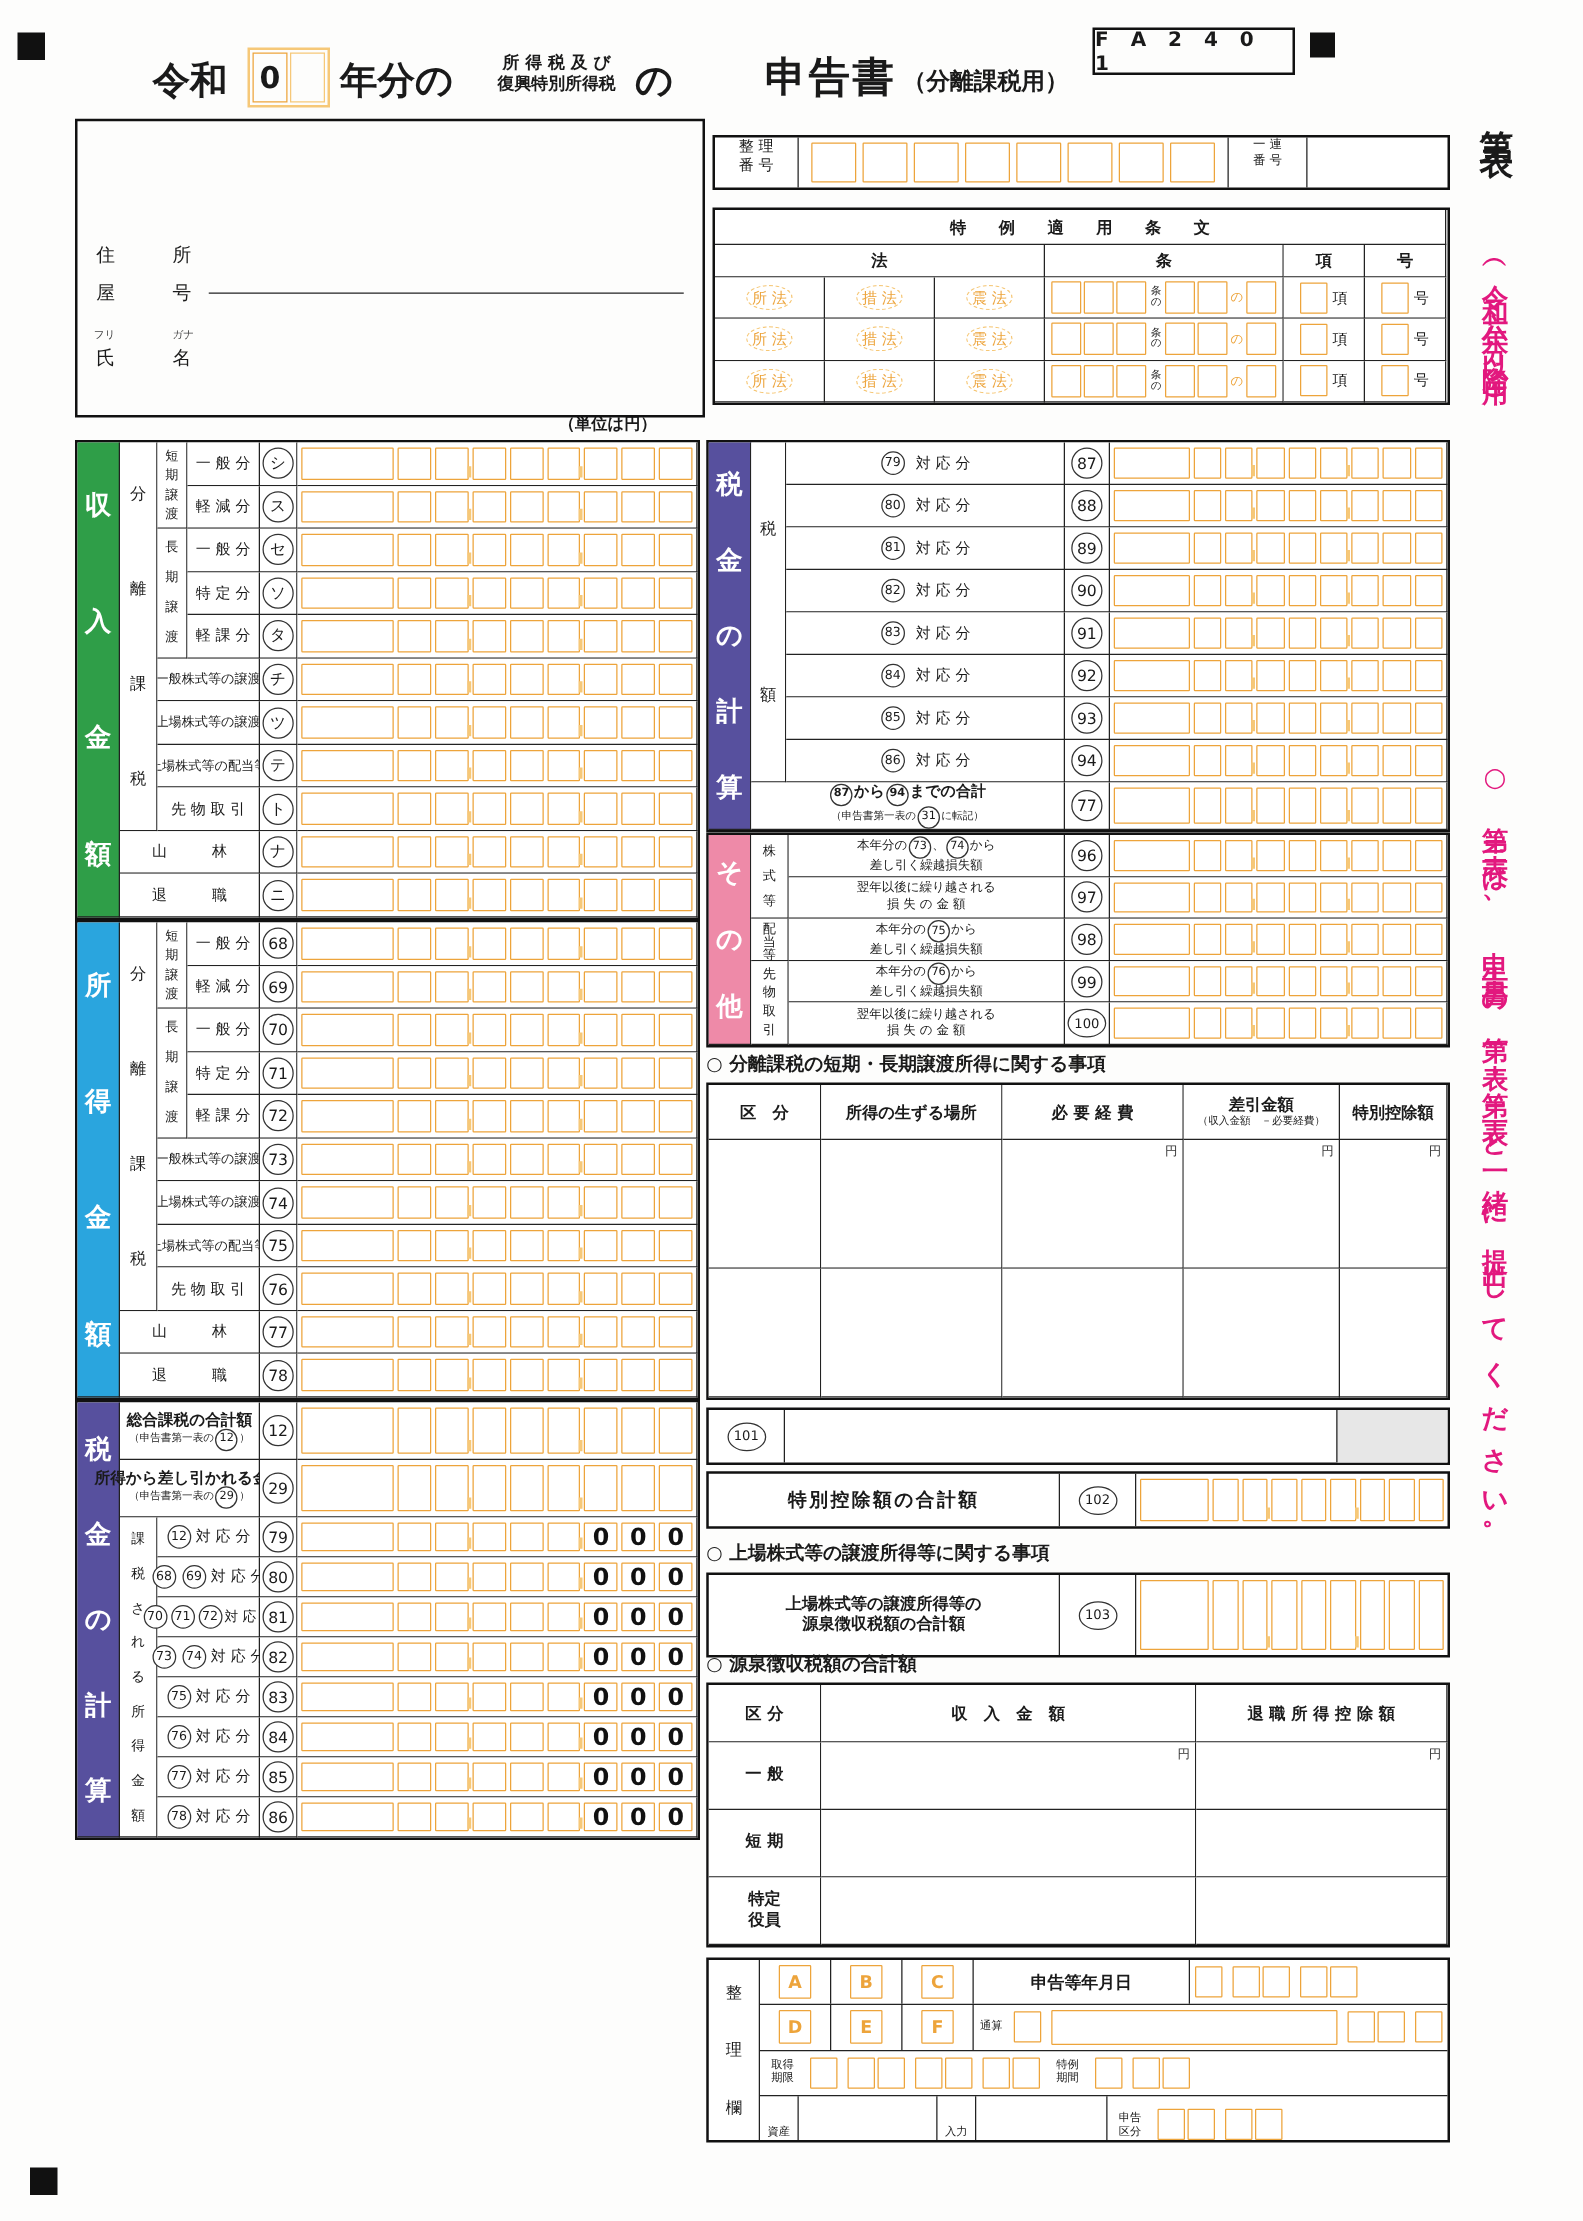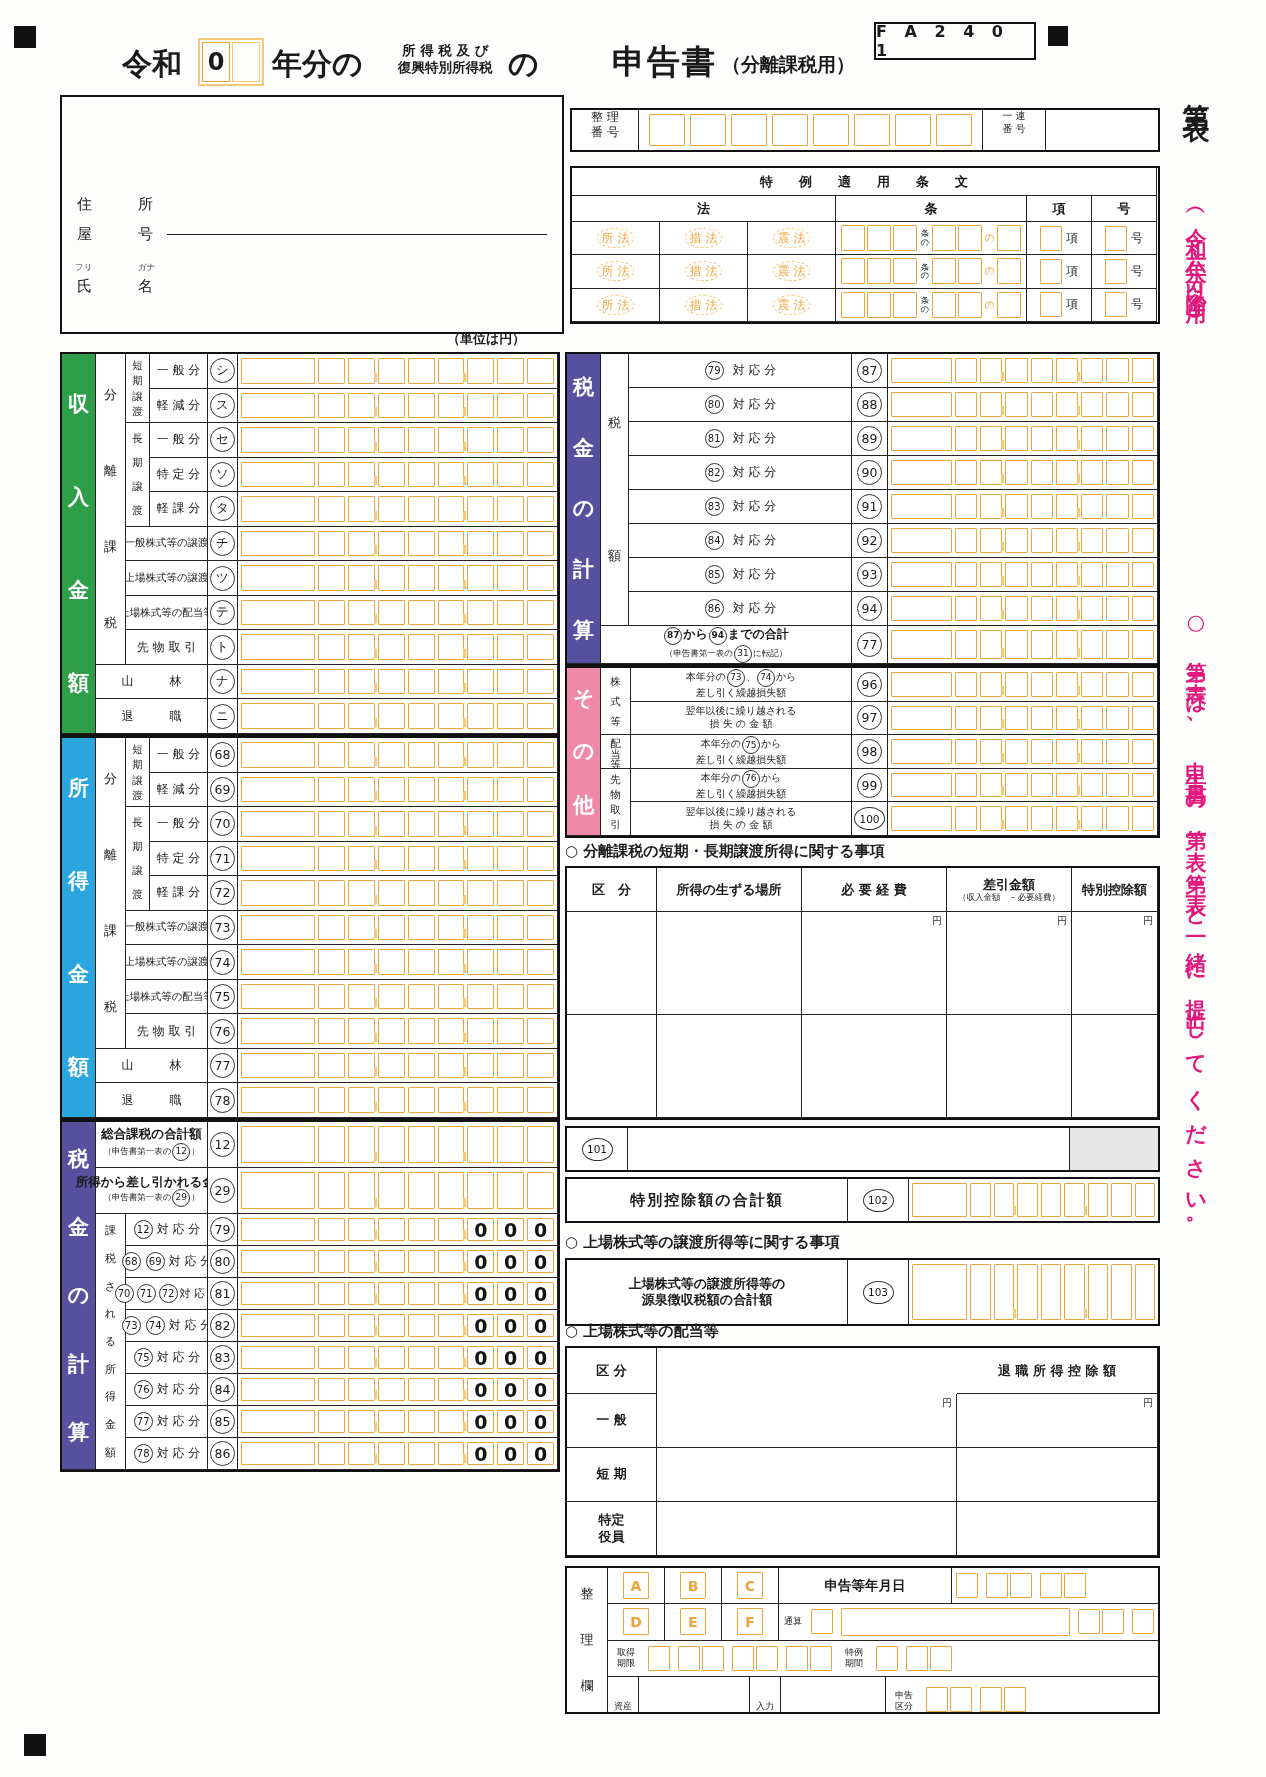--- a/index.html
+++ b/index.html
@@ -621,21 +621,21 @@
   </div>
 <div id="tbl-taxleft" class="tbl" style="left:60px;top:1120px;width:500px;height:352px;grid-template-columns:34px 30px 1fr 30px 320px;grid-template-rows:46px 46px repeat(8,1fr);">
     <div class="c bar purple vcol" style="grid-area: 1 / 1 / span 10 / span 1;">
       <span>税</span>
       <span>金</span>
       <span>の</span>
       <span>計</span>
       <span>算</span>
     </div>
     <div class="c lab2" style="grid-area: 1 / 2 / span 1 / span 2;">
-      <div style="font-size: 12.5px; font-weight: bold; font-family: Liberation Mono, monospace;">総合課税の合計額</div>
+      <div style="font-size: 12.5px; font-weight: bold;">総合課税の合計額</div>
       <div class="sub9">（申告書第一表の<span class="circ sm">12</span>）</div>
     </div>
     <div class="c codec" style="grid-area: 1 / 4 / span 1 / span 1;">
       <span class="circ">12</span>
     </div>
     <div class="c amtc" style="grid-area: 1 / 5 / span 1 / span 1;">
       <div class="strip">
         <div class="abox wide"></div>
         <div class="abox"></div>
         <div class="abox comma"></div>
@@ -1232,23 +1232,24 @@
         <div class="abox"></div>
         <div class="abox"></div>
         <div class="abox comma"></div>
         <div class="abox"></div>
         <div class="abox"></div>
         <div class="abox"></div>
       </div>
     </div>
   </div>
 
-<div class="titleline" style="left:565px;top:1322px;">○ 上場株式等の配当等</div>
+<div class="titleline" style="left:565px;top:1322px;">○ 源泉徴収税額の合計額</div>
 <div id="m3-table" class="tbl" style="left:565px;top:1346px;width:595px;height:212px;grid-template-columns:90px 300px 1fr;grid-template-rows:46px 1fr 1fr 1fr;">
     <div class="c hd" style="grid-area: 1 / 1 / span 1 / span 1;">区 分</div>
+    <div class="c hd" style="grid-area: 1 / 2 / span 1 / span 1;">収　入　金　額</div>
     <div class="c hd" style="grid-area: 1 / 3 / span 1 / span 1;">退 職 所 得 控 除 額</div>
     <div class="c lab2" style="grid-area: 2 / 1 / span 1 / span 1;">
       <div style="font-size: 13px; font-weight: bold;">一 般</div>
     </div>
     <div class="c" style="grid-area: 2 / 2 / span 1 / span 1;">
       <span class="yen">円</span>
     </div>
     <div class="c" style="grid-area: 2 / 3 / span 1 / span 1;">
       <span class="yen">円</span>
     </div>

